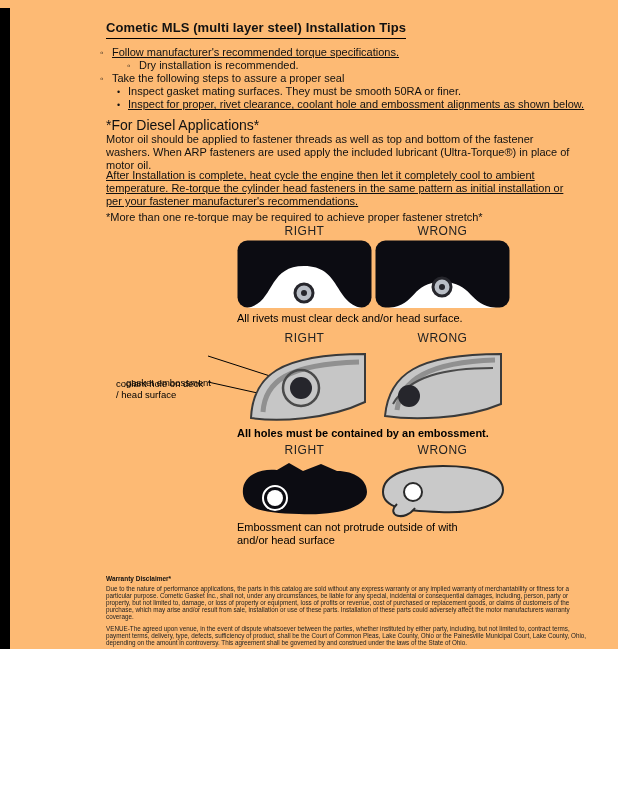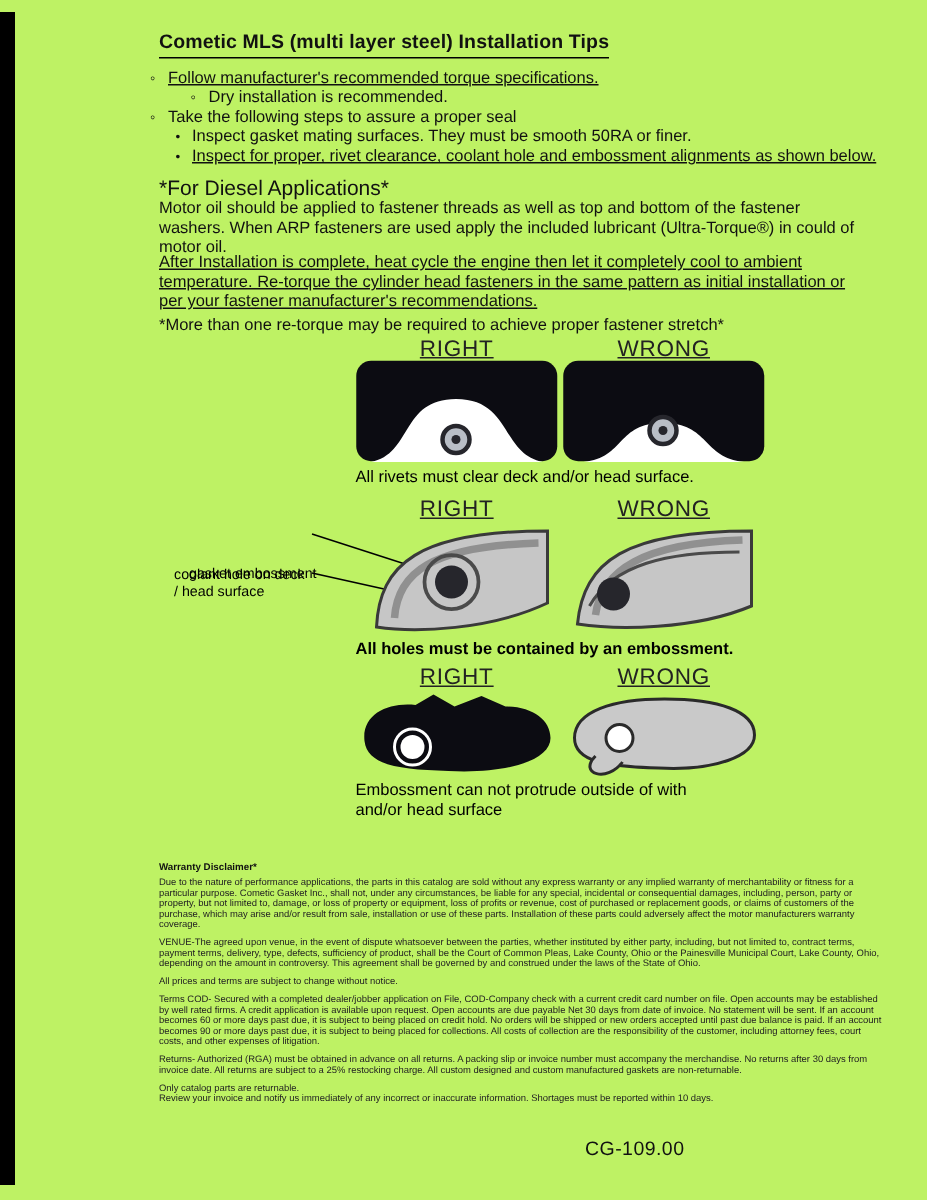--- a/index.html
+++ b/index.html
@@ -1,31 +1,31 @@
 <!DOCTYPE html>
 <html><head>
 <meta charset="utf-8">
 <style>
   html,body{margin:0;padding:0;background:#ffffff;}
   .page{
-    position:relative;width:618px;height:800px;background:#bef264;overflow:hidden;
+    position:relative;width:618px;height:649px;background:#fdba74;overflow:hidden;
     font-family:"Liberation Sans","DejaVu Sans",sans-serif;color:#111;
   }
   .left-strip{position:absolute;left:0;top:8px;width:10px;height:782px;background:#000;}
   .abs{position:absolute;}
   .title{
     left:106px;top:20px;font-size:13px;font-weight:bold;
     border-bottom:1.5px solid #000;padding-bottom:3px;letter-spacing:.1px;
   }
   .body-line{font-size:11px;line-height:13px;white-space:nowrap;}
   .marker{display:inline-block;width:12px;font-size:10px;}
   .sub .marker{width:11px;font-size:9px;}
   .diesel-heading{left:106px;top:117px;font-size:14px;font-weight:normal;}
   .para{font-size:11px;line-height:13px;width:474px;left:106px;}
-  .rw-label{width:135px;text-align:center;font-size:15px;letter-spacing:.5px;color:#222;text-decoration:underline;}
+  .rw-label{width:135px;text-align:center;font-size:12px;letter-spacing:.5px;color:#222;}
   .caption{left:237px;font-size:11px;line-height:13px;color:#000;}
   .ann{font-size:9.5px;line-height:11px;color:#000;}
   .warranty-head{left:106px;top:575px;font-size:6.5px;font-weight:bold;}
   .warranty{left:106px;top:585px;width:486px;}
   .warranty p{margin:0 0 5px 0;font-size:6.3px;line-height:7px;color:#222;}
   .footer-code{left:390px;top:758px;font-size:13px;color:#111;letter-spacing:.3px;}
   svg{display:block;}
 </style>
 </head>
 <body>
@@ -45,21 +45,21 @@
     <span class="marker">◦</span><span>Take the following steps to assure a proper seal</span>
   </div>
   <div class="abs body-line sub" style="left:117px;top:85px;">
     <span class="marker">•</span><span>Inspect gasket mating surfaces.  They must be smooth 50RA or finer.</span>
   </div>
   <div class="abs body-line sub" style="left:117px;top:98px;text-decoration:underline;">
     <span class="marker">•</span><span>Inspect for proper, rivet clearance, coolant hole and embossment alignments as shown below.</span>
   </div>
 
   <div class="abs diesel-heading">*For Diesel Applications*</div>
-  <div class="abs para" style="top:133px;">Motor oil should be applied to fastener threads as well as top and bottom of the fastener washers. When ARP fasteners are used apply the included lubricant (Ultra-Torque®) in could of motor oil.</div>
+  <div class="abs para" style="top:133px;">Motor oil should be applied to fastener threads as well as top and bottom of the fastener washers. When ARP fasteners are used apply the included lubricant (Ultra-Torque®) in place of motor oil.</div>
   <div class="abs para" style="top:169px;text-decoration:underline;">After Installation is complete, heat cycle the engine then let it completely cool to ambient temperature. Re-torque the cylinder head fasteners in the same pattern as initial installation or per your fastener manufacturer's recommendations.</div>
   <div class="abs body-line" style="left:106px;top:211px;">*More than one re-torque may be required to achieve proper fastener stretch*</div>
 
   <div class="abs rw-label" style="left:237px;top:224px;">RIGHT</div>
   <div class="abs rw-label" style="left:375px;top:224px;">WRONG</div>
   <div class="abs" style="left:237px;top:240px;">
     <svg width="135" height="68" viewBox="0 0 135 68">
       <rect x="0.5" y="0.5" width="134" height="67" rx="10" fill="#0c0c12"></rect>
       <path d="M10,68 C38,63 30,26 67,26 C104,26 97,63 125,68 Z" fill="#ffffff"></path>
       <circle cx="67" cy="53" r="9" fill="#b9bec6" stroke="#26262c" stroke-width="3"></circle>

